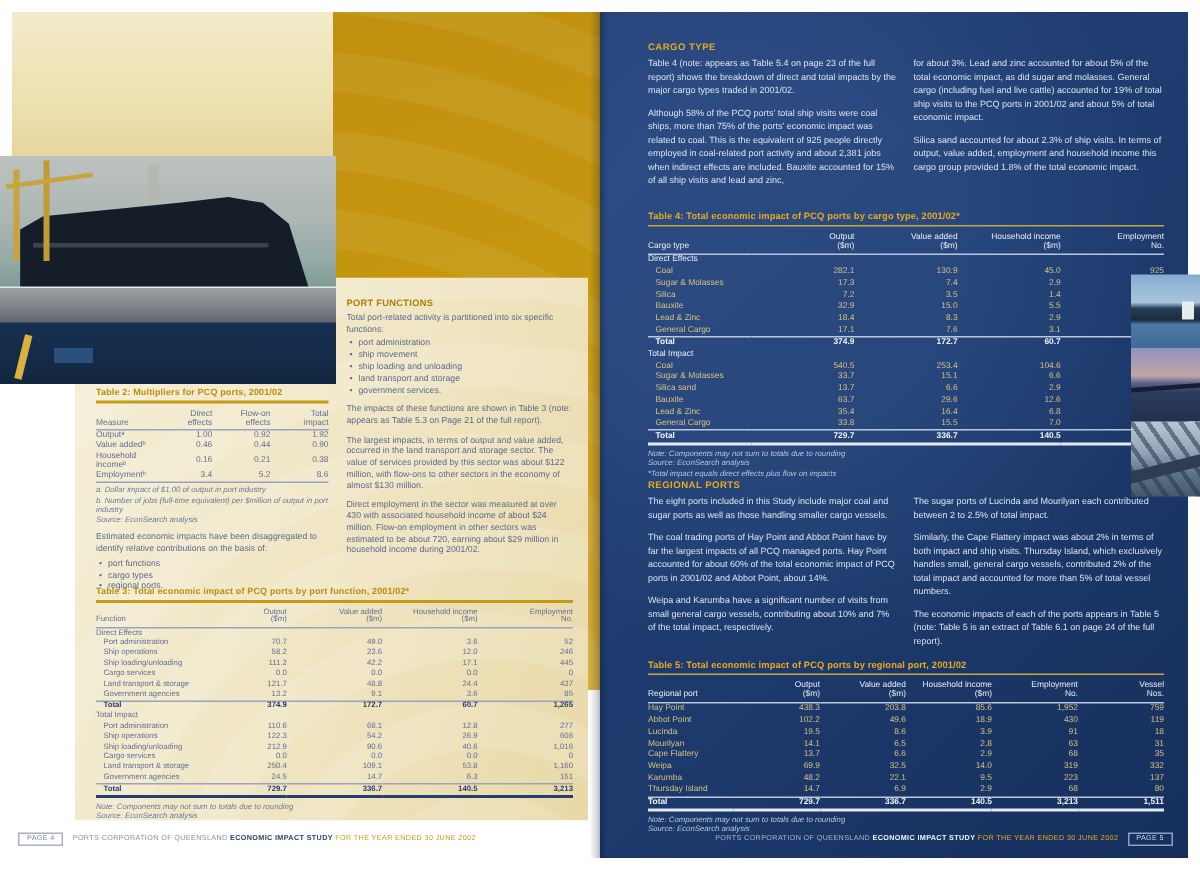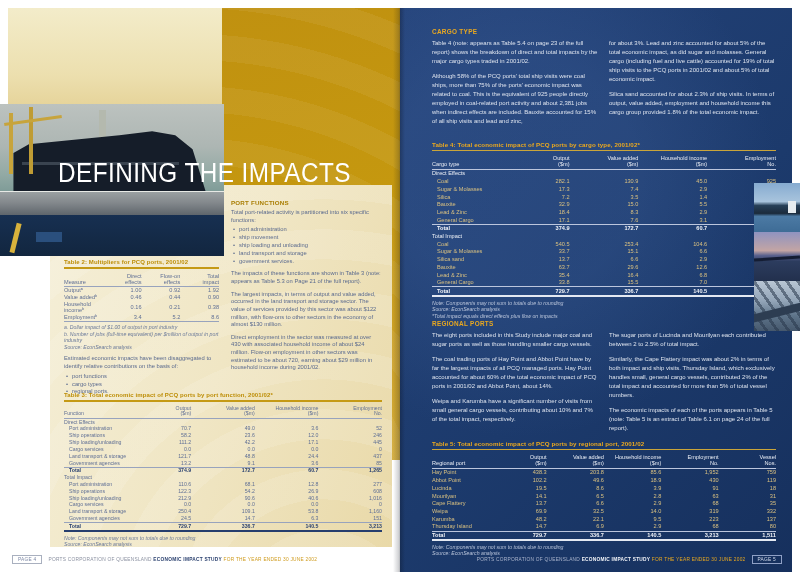--- a/index.html
+++ b/index.html
@@ -373,23 +373,20 @@
     <div class="ps-deckline"></div>
     <div class="ps-crane1"></div>
     <div class="ps-crane2"></div>
     <div class="ps-boom"></div>
     <div class="ps-rail"></div>
     <div class="ps-wharf"></div>
     <div class="ps-lower-crane"></div>
     <div class="ps-lower-box"></div>
   </div>
 
-  <div class="masthead">
-    <span>DEFINING THE IMPACTS</span>
-  </div>
 
   <div class="page-right dark">
     <div class="rp-inner">
 
       <div class="rp-h ct-head">CARGO TYPE</div>
       <div class="ct-cols two-col rp-body">
         <div>
           <p>Table 4 (note: appears as Table 5.4 on page 23 of the full report) shows the breakdown of direct and total impacts by the major cargo types traded in 2001/02.</p>
           <p>Although 58% of the PCQ ports’ total ship visits were coal ships, more than 75% of the ports’ economic impact was related to coal. This is the equivalent of 925 people directly employed in coal-related port activity and about 2,381 jobs when indirect effects are included. Bauxite accounted for 15% of all ship visits and lead and zinc,</p>
         </div>

